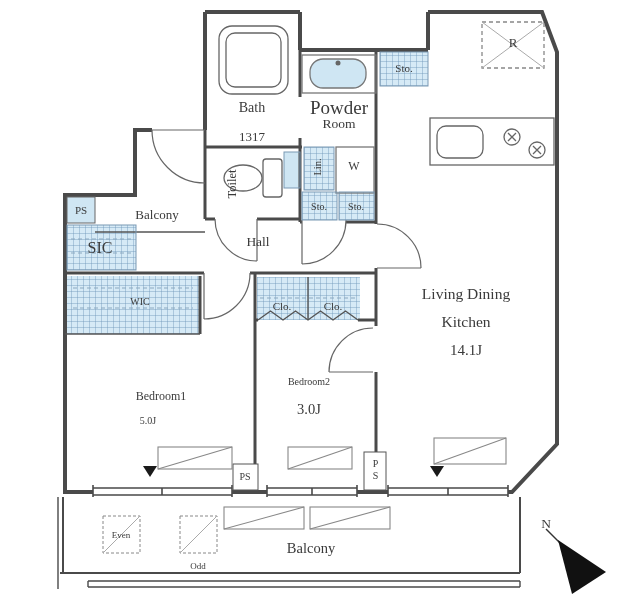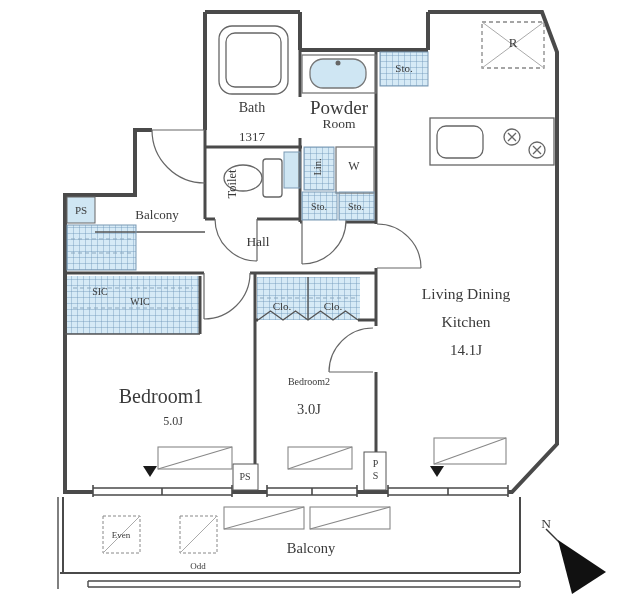--- a/index.html
+++ b/index.html
@@ -145,30 +145,30 @@
   <div class="label" style="left:339px;top:124px;font-size:13.5px;">Room</div>
   <div class="label" style="left:404px;top:68px;font-size:11px;">Sto.</div>
   <div class="label" style="left:513px;top:42px;font-size:13px;">R</div>
   <div class="label vert" style="left:232px;top:184px;font-size:12.5px;">Toilet</div>
   <div class="label vert" style="left:318px;top:167px;font-size:10.5px;">Lin.</div>
   <div class="label" style="left:354px;top:166px;font-size:12px;">W</div>
   <div class="label" style="left:319px;top:207px;font-size:10px;">Sto.</div>
   <div class="label" style="left:356px;top:207px;font-size:10px;">Sto.</div>
   <div class="label" style="left:81px;top:210px;font-size:11px;">PS</div>
   <div class="label" style="left:157px;top:214px;font-size:13px;">Balcony</div>
-  <div class="label" style="left:100px;top:248px;font-size:10px;margin-top:44px;">SIC</div>
+  <div class="label" style="left:100px;top:248px;font-size:16px;">SIC</div>
   <div class="label" style="left:258px;top:242px;font-size:13.5px;">Hall</div>
   <div class="label" style="left:131px;top:302px;font-size:10px;margin-left:9px;">WIC</div>
   <div class="label" style="left:282px;top:306px;font-size:11px;">Clo.</div>
   <div class="label" style="left:333px;top:306px;font-size:11px;">Clo.</div>
   <div class="label" style="left:466px;top:294px;font-size:15.5px;">Living Dining</div>
   <div class="label" style="left:466px;top:322px;font-size:15.5px;">Kitchen</div>
   <div class="label" style="left:466px;top:350px;font-size:15px;text-align:right;">14.1J</div>
-  <div class="label" style="left:161px;top:396px;font-size:20px;text-align:right;">Bedroom1</div>
-  <div class="label" style="left:173px;top:421px;font-size:12px;">5.0J</div>
+  <div class="label" style="left:161px;top:396px;font-size:12px;text-align:right;">Bedroom1</div>
+  <div class="label" style="left:148px;top:421px;font-size:10px;">5.0J</div>
   <div class="label" style="left:309px;top:382px;font-size:10px;text-align:right;">Bedroom2</div>
   <div class="label" style="left:309px;top:409px;font-size:14.5px;">3.0J</div>
   <div class="label" style="left:245px;top:477px;font-size:10px;">PS</div>
   <div class="label stack" style="left:375px;top:470px;font-size:10px;">PS</div>
   <div class="label" style="left:311px;top:548px;font-size:14.5px;">Balcony</div>
   <div class="label" style="left:121px;top:535px;font-size:9px;">Even</div>
   <div class="label" style="left:198px;top:566px;font-size:9px;">Odd</div>
   <div class="label" style="left:546px;top:524px;font-size:13.5px;">N</div>
 
 </div>

